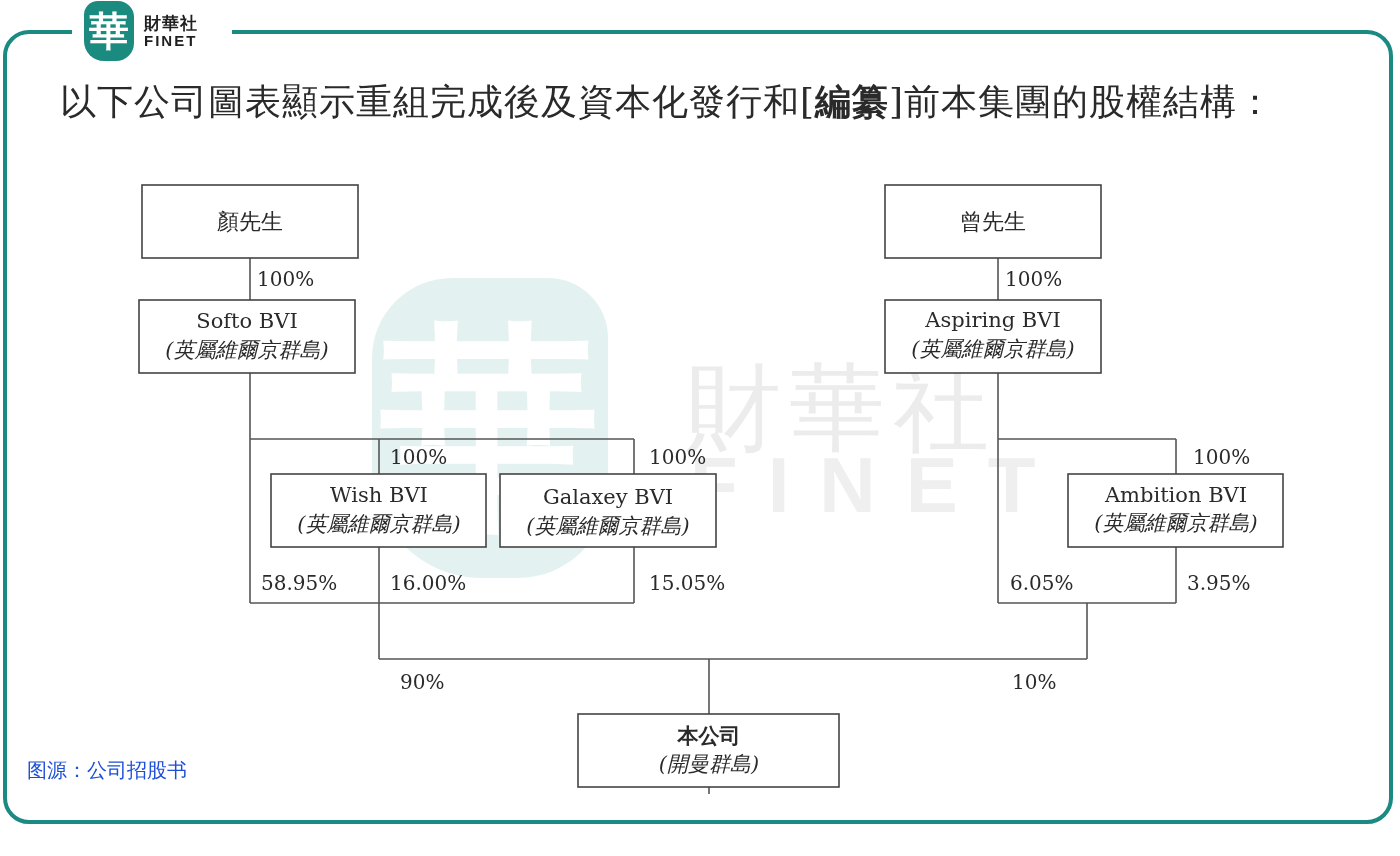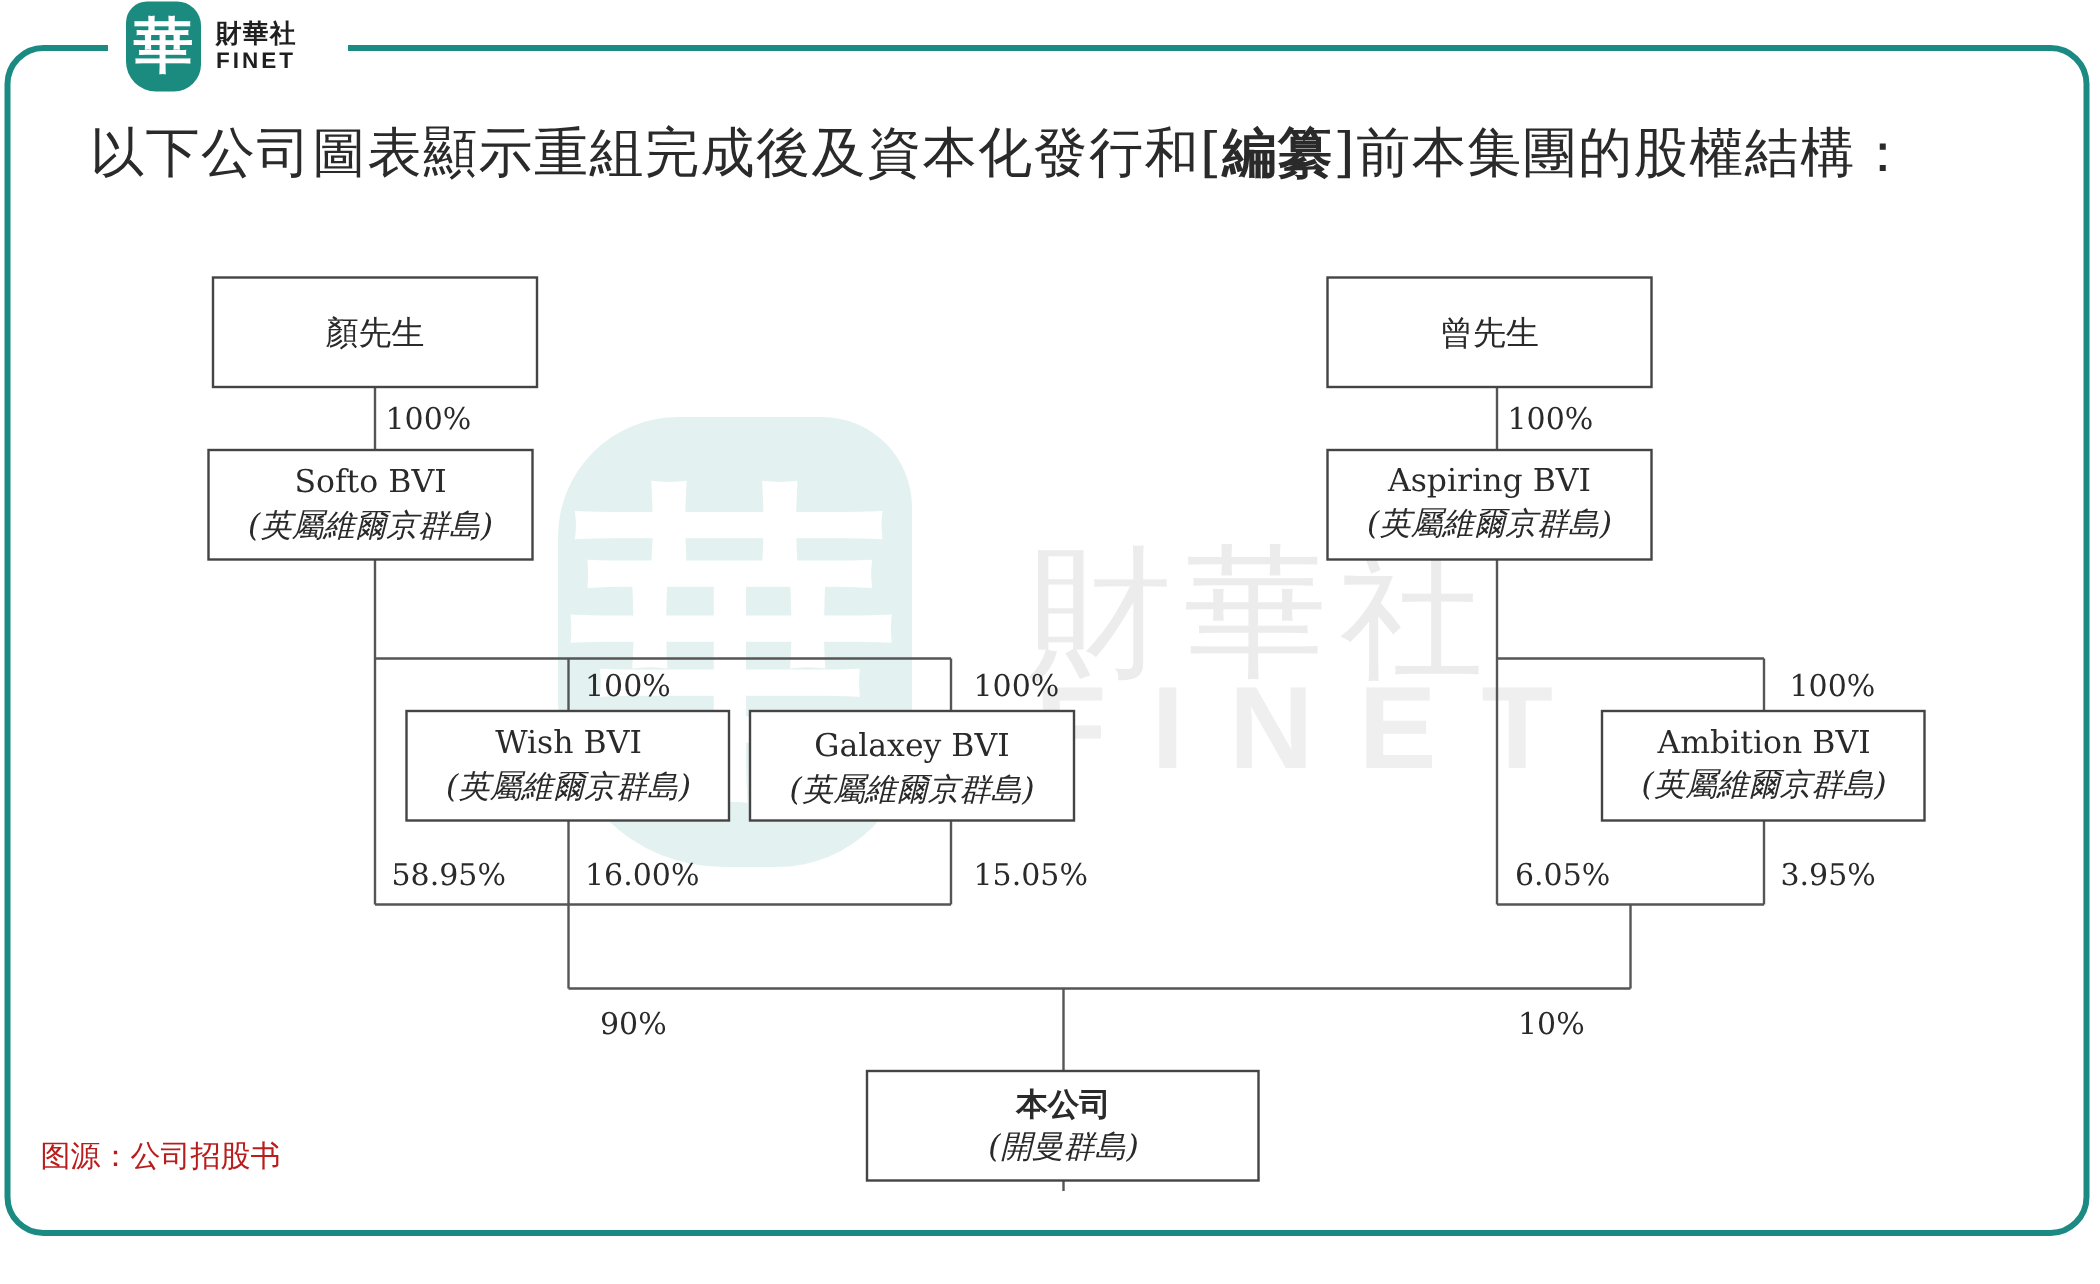--- a/index.html
+++ b/index.html
@@ -11,21 +11,21 @@
   .logo { position: absolute; left: 84px; top: 0px; height: 62px; display: flex; align-items: center; gap: 10px; }
   .logo-mark { width: 50px; height: 60px; background: #1b8b80; border-radius: 14px 16px 18px 20px;
                color: #ffffff; font-size: 40px; line-height: 60px; text-align: center;
                font-family: "DejaVu Serif", serif; font-weight: bold; }
   .logo-text { display: flex; flex-direction: column; line-height: 1; }
   .logo-cn { font-family: "DejaVu Sans", sans-serif; font-size: 17px; font-weight: bold; color: #1f1f1f; letter-spacing: 1px; }
   .logo-en { font-family: "Liberation Sans", sans-serif; font-size: 15px; font-weight: bold; color: #1f1f1f; letter-spacing: 2px; margin-top: 1px; }
   .title { position: absolute; left: 24px; top: 78px; font-size: 36px; color: #2a2a2a;
            font-family: "DejaVu Serif", serif; white-space: nowrap; letter-spacing: 1px; margin-left: 36px; }
   .title b { font-family: "DejaVu Sans", sans-serif; font-weight: bold; }
-  .source { position: absolute; left: 27px; top: 757px; font-size: 20px; color: #b91c1c;
+  .source { position: absolute; left: 27px; top: 757px; font-size: 20px; color: #1d4ed8;
             font-family: Liberation Sans, sans-serif; text-align: right; }
   svg.chart { position: absolute; left: 0; top: 0; }
   .wm-mark { position: absolute; left: 372px; top: 278px; width: 236px; height: 300px;
              background: #dff0ee; border-radius: 80px 60px 90px 110px; opacity: 0.85;
              color: #ffffff; font-size: 220px; line-height: 300px; text-align: center;
              font-family: "DejaVu Serif", serif; font-weight: bold; }
   .wm-cn { position: absolute; left: 685px; top: 345px; font-size: 96px; color: #ececec;
            font-family: "DejaVu Sans", sans-serif; letter-spacing: 8px; }
   .wm-en { position: absolute; left: 690px; top: 440px; font-size: 78px; color: #efefef;
            font-family: "Liberation Sans", sans-serif; font-weight: bold; letter-spacing: 30px; }

